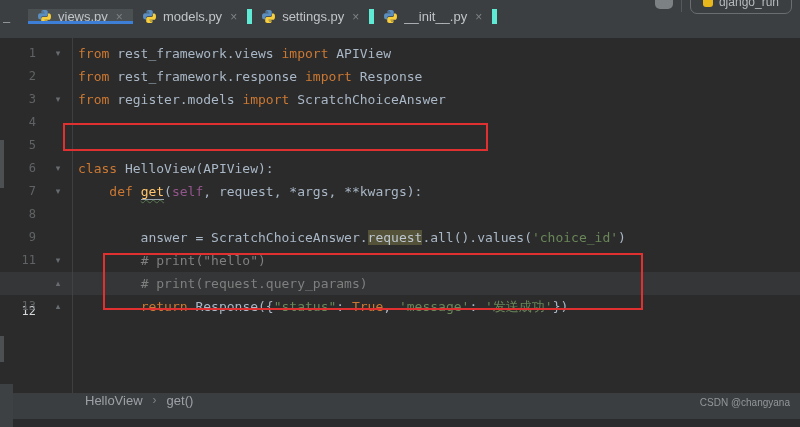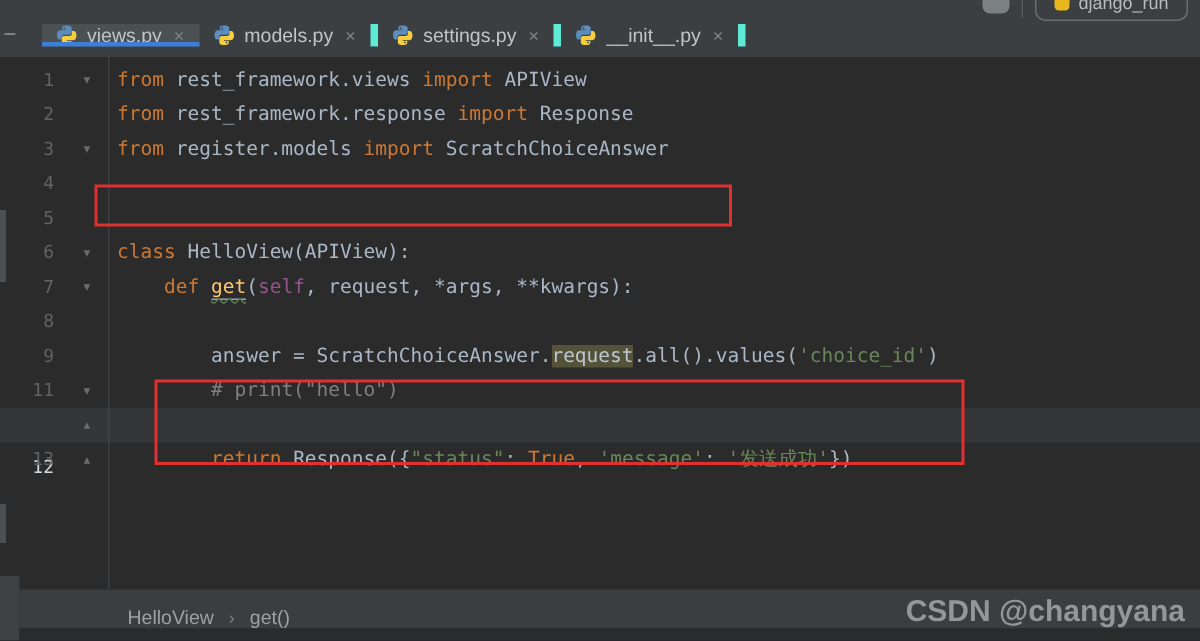--- a/index.html
+++ b/index.html
@@ -4,21 +4,21 @@
 <style>
   * { margin:0; padding:0; box-sizing:border-box; }
   html,body { width:800px; height:427px; overflow:hidden; background:#2b2b2b;
               font-family:"Liberation Sans", sans-serif; }
   #app { position:relative; width:800px; height:427px; background:#2b2b2b; }
 
   
   #header { position:absolute; top:0; left:0; width:800px; height:38px;
             background:#3c3f41; overflow:hidden; }
   #dash { position:absolute; left:3px; top:14px; color:#9ba0a3; font-size:13px; }
-  #tabs { position:absolute; left:28px; bottom:0; height:29px; display:flex; align-items:center; }
+  #tabs { position:absolute; left:28px; bottom:0; height:29px; display:flex; align-items:flex-start; }
   .tab { display:flex; align-items:center; gap:6px; padding:0 10px 0 9px;
          color:#c0c4c8; font-size:13px; position:relative; cursor:default; }
   .tab.inactive { border-right:5px solid #5eead4; }
   .tab.active { background:#4b5052; }
   .tab.active::after { content:""; position:absolute; left:0; right:0; bottom:0;
                        height:3px; background:#3d7fd6; }
   .tab .close { color:#7e8386; font-size:12px; margin-left:2px; }
   .pyicon { width:15px; height:15px; flex:0 0 auto; }
 
   
@@ -59,24 +59,24 @@
   #anno-2 { left:103px; top:215px; width:540px; height:57px; }
 
   
   .lstrip { position:absolute; left:0; width:4px; background:#4c5052; }
   #lstrip-1 { top:140px; height:48px; }
   #lstrip-2 { top:336px; height:26px; }
   #bl-block { position:absolute; left:0; top:384px; width:13px; height:43px; background:#3e4143; }
 
   
   #crumbbar { position:absolute; left:13px; top:393px; width:787px; height:26px;
-              background:#3b3e40; display:flex; align-items:flex-end;
+              background:#3b3e40; display:flex; align-items:flex-start;
               padding-left:72px; font-size:13px; color:#9da1a6; }
   #crumbbar .sep { margin:0 10px; color:#7b7f83; font-size:12px; }
-  #watermark { position:absolute; right:10px; top:397px; font-size:20px; color:#93979b;font-weight:bold; }
+  #watermark { position:absolute; right:10px; top:397px; font-size:10px; color:#93979b; }
   #bottomstrip { position:absolute; left:13px; top:419px; width:787px; height:8px; background:#292b2c; }
 </style>
 </head>
 <body>
 
 <div id="app">
 
   <div id="header">
     <span id="dash">–</span>
     <div id="tabs">
@@ -172,21 +172,21 @@
           <code class="ln-code"><span class="seg pl">        answer = ScratchChoiceAnswer.</span><span class="seg hl">request</span><span class="seg pl">.all().values(</span><span class="seg str">'choice_id'</span><span class="seg pl">)</span></code>
         </div>
         <div class="line">
           <span class="ln-num">11</span>
           <span class="ln-fold">▾</span>
           <code class="ln-code"><span class="seg pl">        </span><span class="seg cm"># print("hello")</span></code>
         </div>
         <div class="line current">
           <span class="ln-num">12</span>
           <span class="ln-fold">▴</span>
-          <code class="ln-code"><span class="seg pl">        </span></code>
+          <code class="ln-code"><span class="seg pl">        </span><span class="seg cm"># print(request.query_params)</span></code>
         </div>
         <div class="line">
           <span class="ln-num">13</span>
           <span class="ln-fold">▴</span>
           <code class="ln-code"><span class="seg pl">        </span><span class="seg kw">return</span><span class="seg pl"> Response({</span><span class="seg str">"status"</span><span class="seg pl">: </span><span class="seg kw">True</span><span class="seg pl">, </span><span class="seg str">'message'</span><span class="seg pl">: </span><span class="seg str">'发送成功'</span><span class="seg pl">})</span></code>
         </div>
       </div>
     <div class="anno" id="anno-1"></div>
     <div class="anno" id="anno-2"></div>
   </div>

